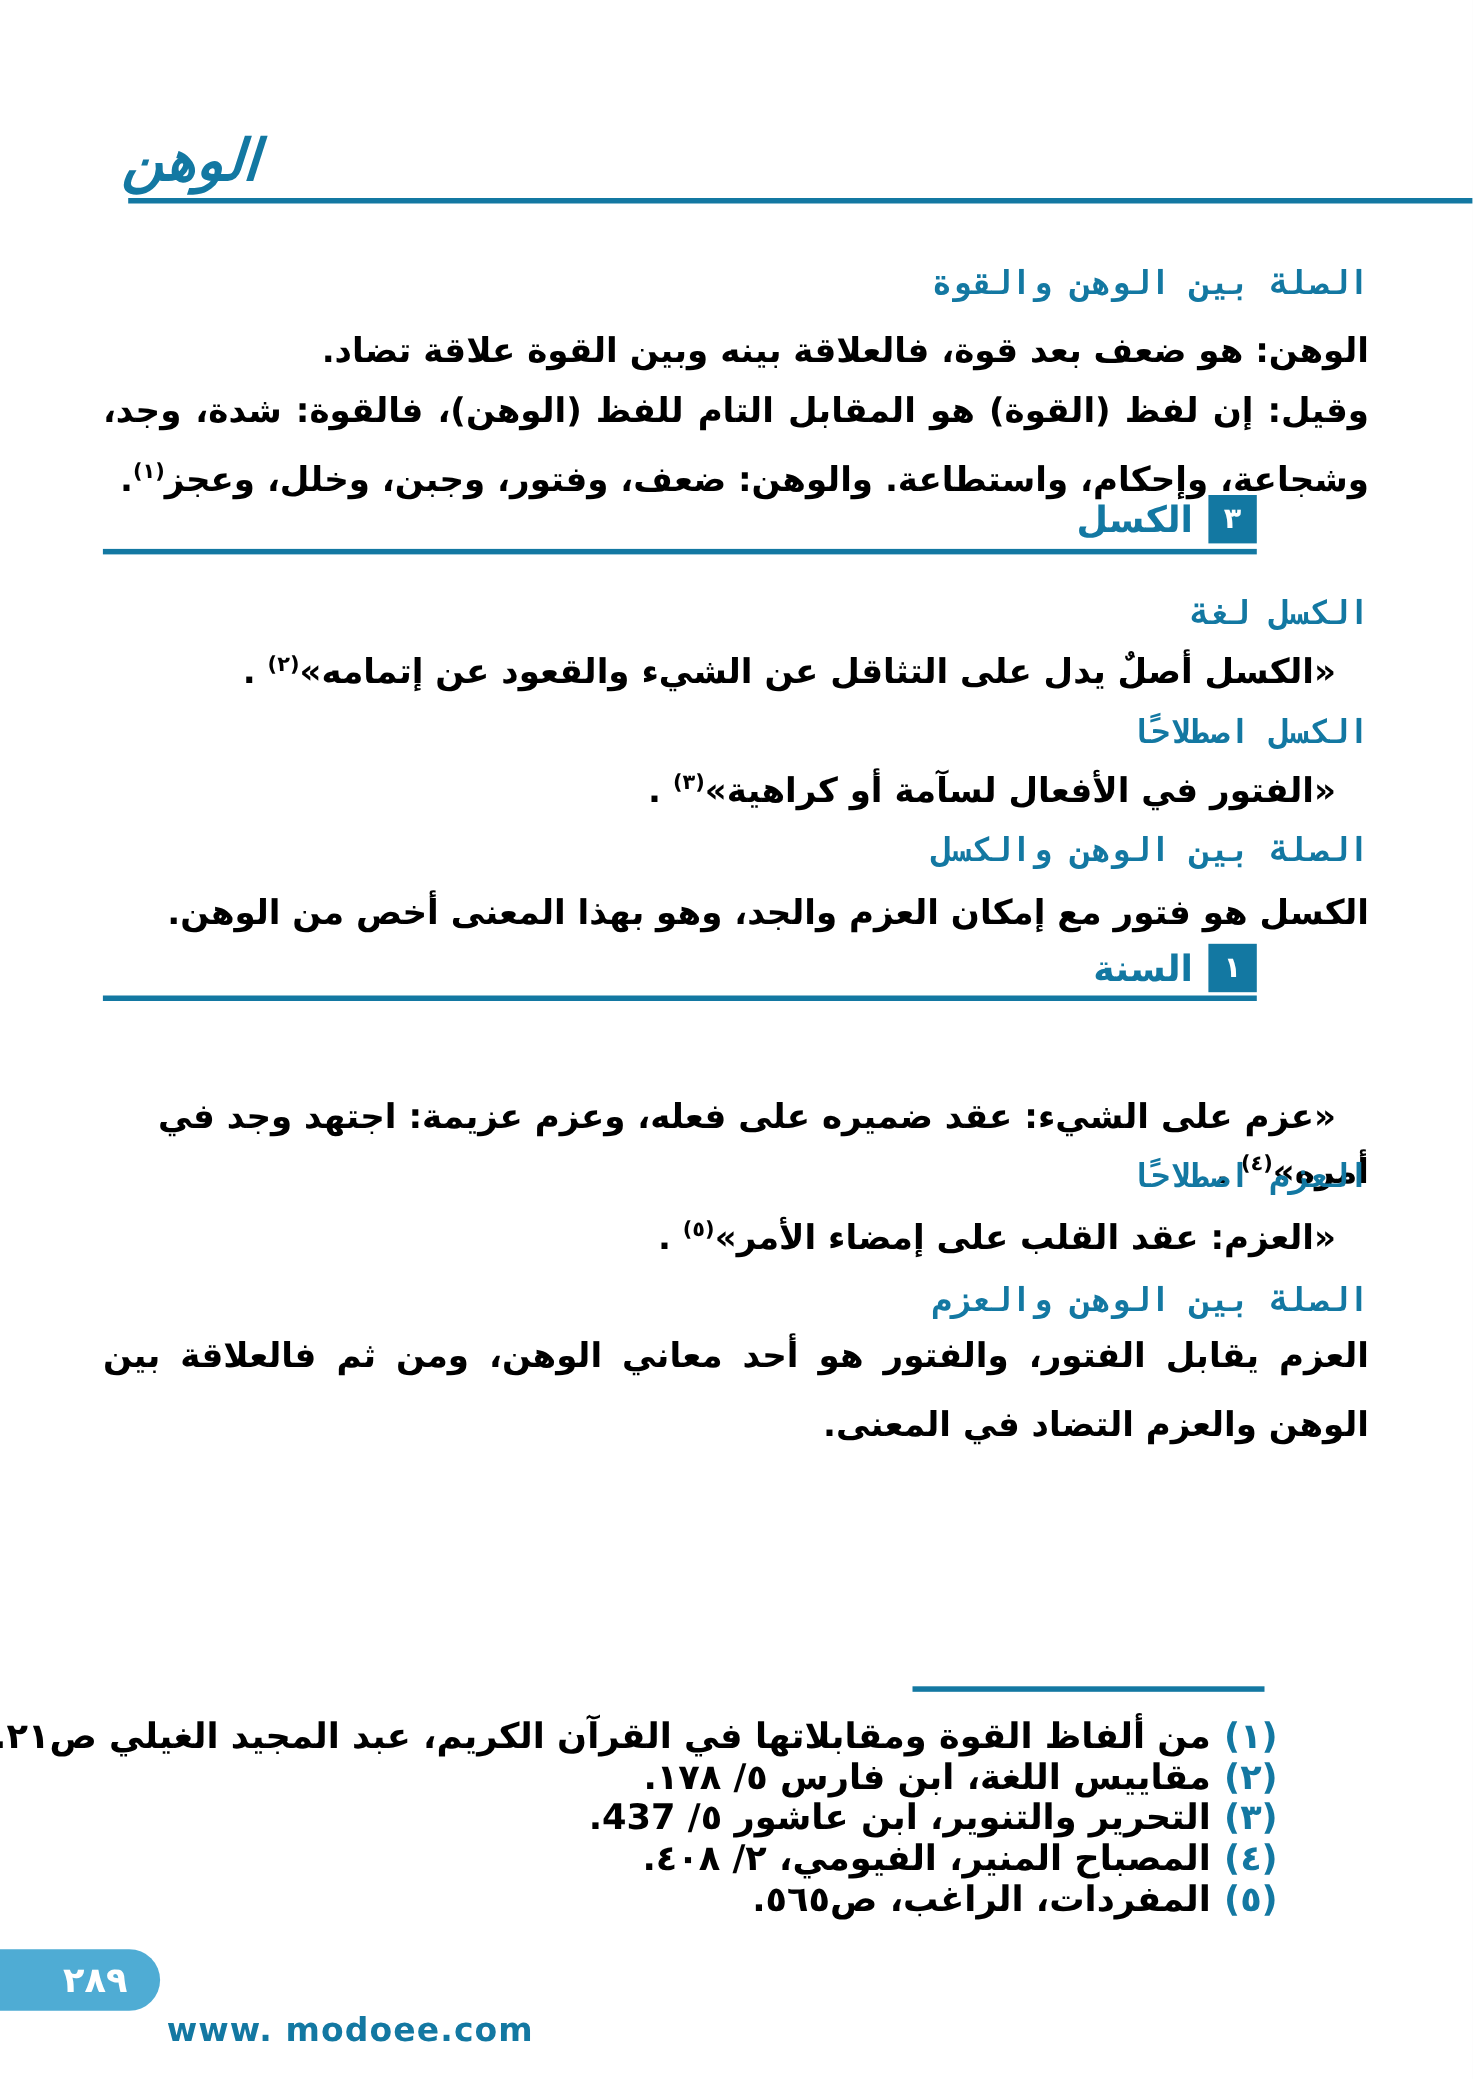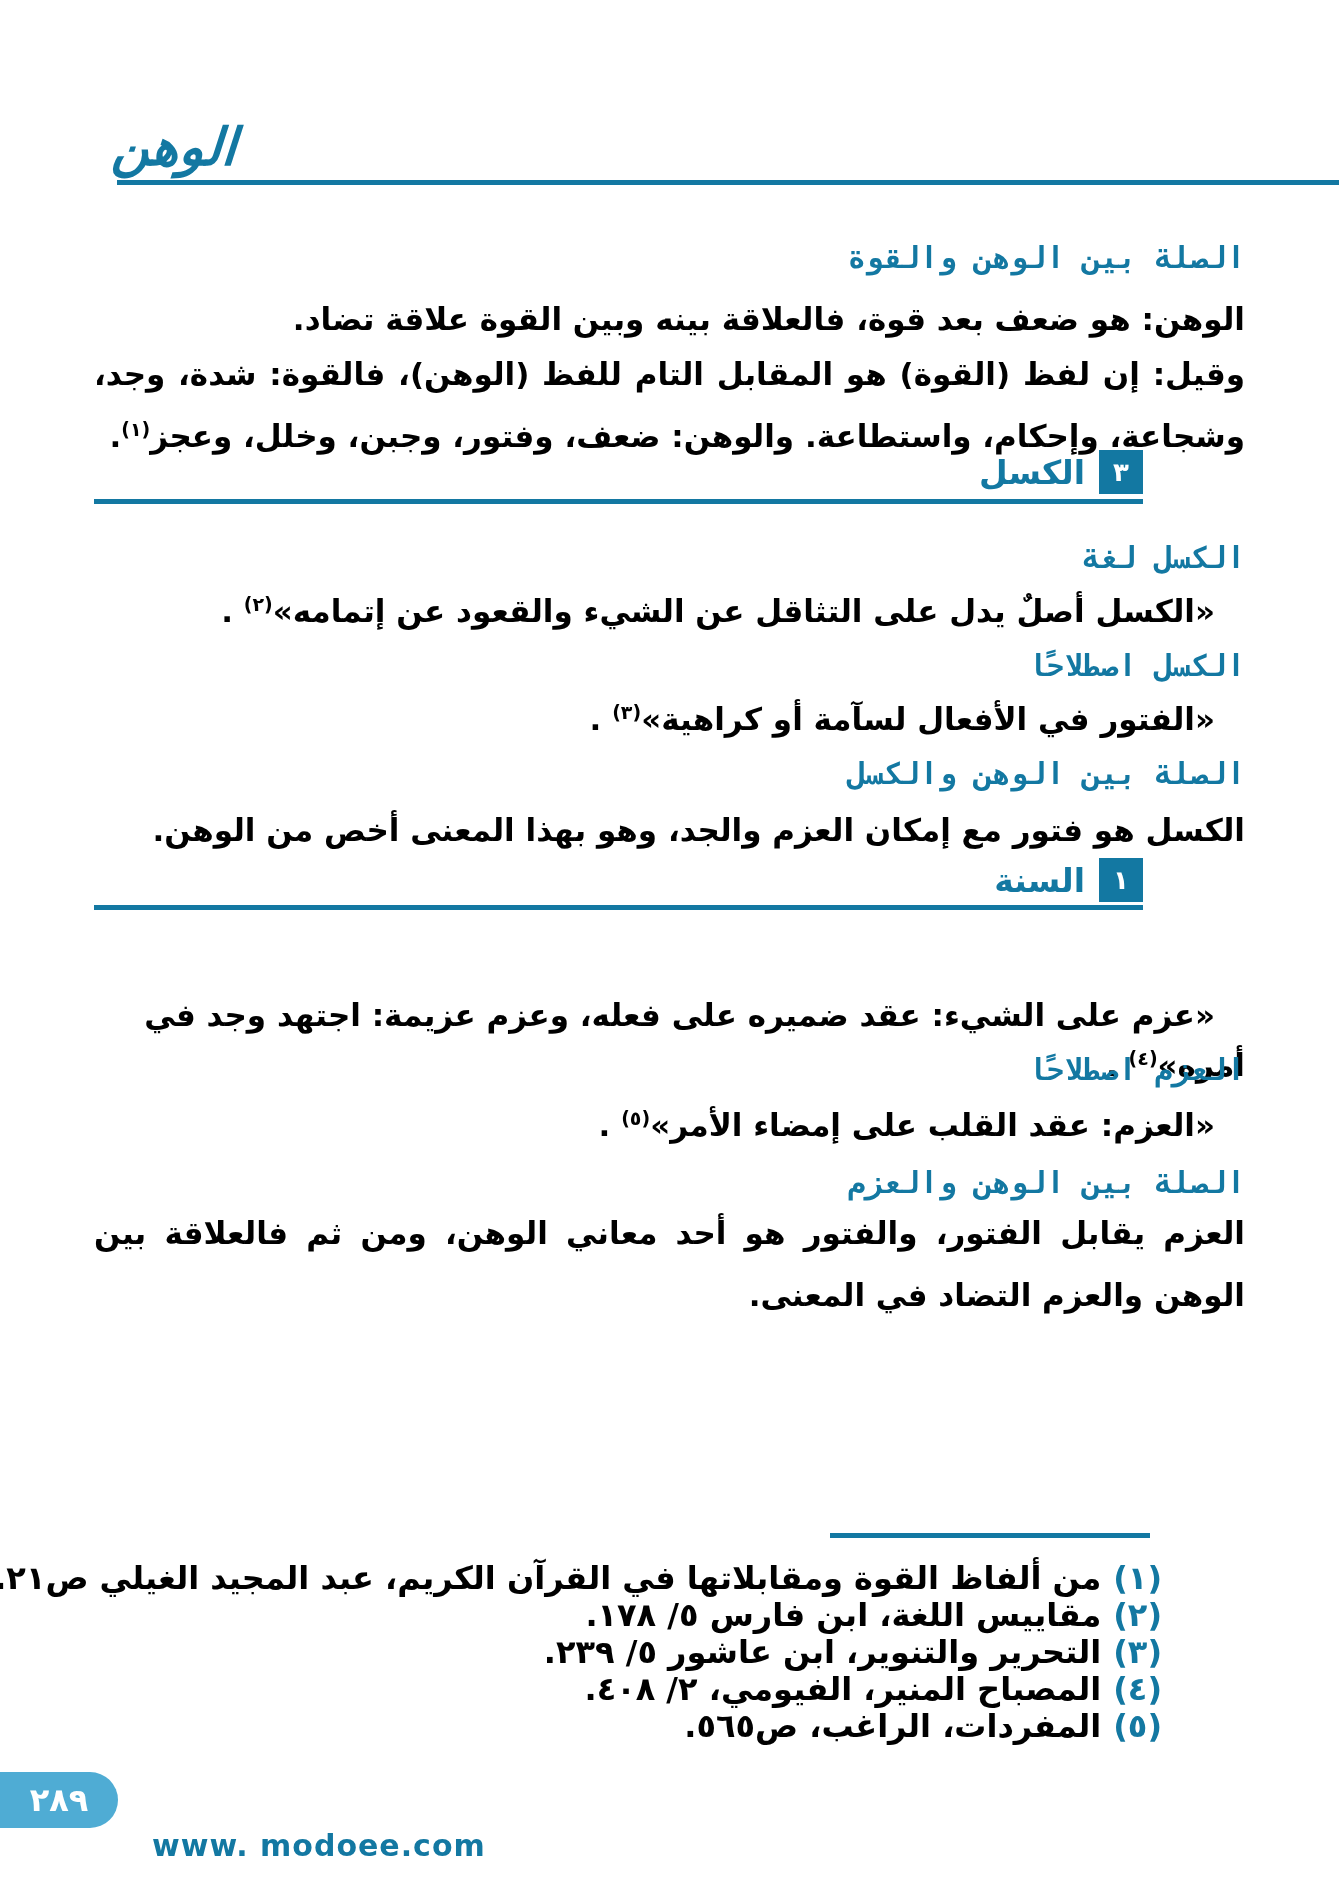--- a/index.html
+++ b/index.html
@@ -97,21 +97,21 @@
     color:var(--accent);
     margin-left:12px;
   }
 
   
   .page-badge{
     left:0; top:1772px;
     width:118px; height:56px;
     background:var(--badge);
     border-radius:0 28px 28px 0;
-    display:flex; align-items:center; justify-content:center;
+    display:flex; align-items:center; justify-content:center;padding-left:28px;
   }
   .page-badge span{
     color:#ffffff; font-size:32px; font-weight:bold;
   }
   .website{
     left:152px; top:1828px;
     direction:ltr;
     font-size:30px; font-weight:bold;
     color:var(--accent);
     letter-spacing:1px;
@@ -159,21 +159,21 @@
   <div class="abs h" style="top:1052px">العزم اصطلاحًا</div>
   <div class="abs p indent" style="top:1100px;line-height:50px"><span>«العزم: عقد القلب على إمضاء الأمر»</span><sup>(٥)</sup><span> .</span></div>
 
   <div class="abs h" style="top:1165px">الصلة بين الوهن والعزم</div>
   <div class="abs p justify" style="top:1202px">العزم يقابل الفتور، والفتور هو أحد معاني الوهن، ومن ثم فالعلاقة بين الوهن والعزم التضاد في المعنى.</div>
 
   <div class="abs rule fn-rule"></div>
   <div class="abs footnotes">
     <div class="fn"><span class="fnm">(١)</span><span>من ألفاظ القوة ومقابلاتها في القرآن الكريم، عبد المجيد الغيلي ص٢١.</span></div>
     <div class="fn"><span class="fnm">(٢)</span><span>مقاييس اللغة، ابن فارس ٥/ ١٧٨.</span></div>
-    <div class="fn"><span class="fnm">(٣)</span><span>التحرير والتنوير، ابن عاشور ٥/ ٢٣٩.</span></div>
+    <div class="fn"><span class="fnm">(٣)</span><span>التحرير والتنوير، ابن عاشور ٥/ 437.</span></div>
     <div class="fn"><span class="fnm">(٤)</span><span>المصباح المنير، الفيومي، ٢/ ٤٠٨.</span></div>
     <div class="fn"><span class="fnm">(٥)</span><span>المفردات، الراغب، ص٥٦٥.</span></div>
   </div>
 
   <div class="abs page-badge">
     <span>٢٨٩</span>
   </div>
   <div class="abs website">www. modoee.com</div>
 
 </div>

